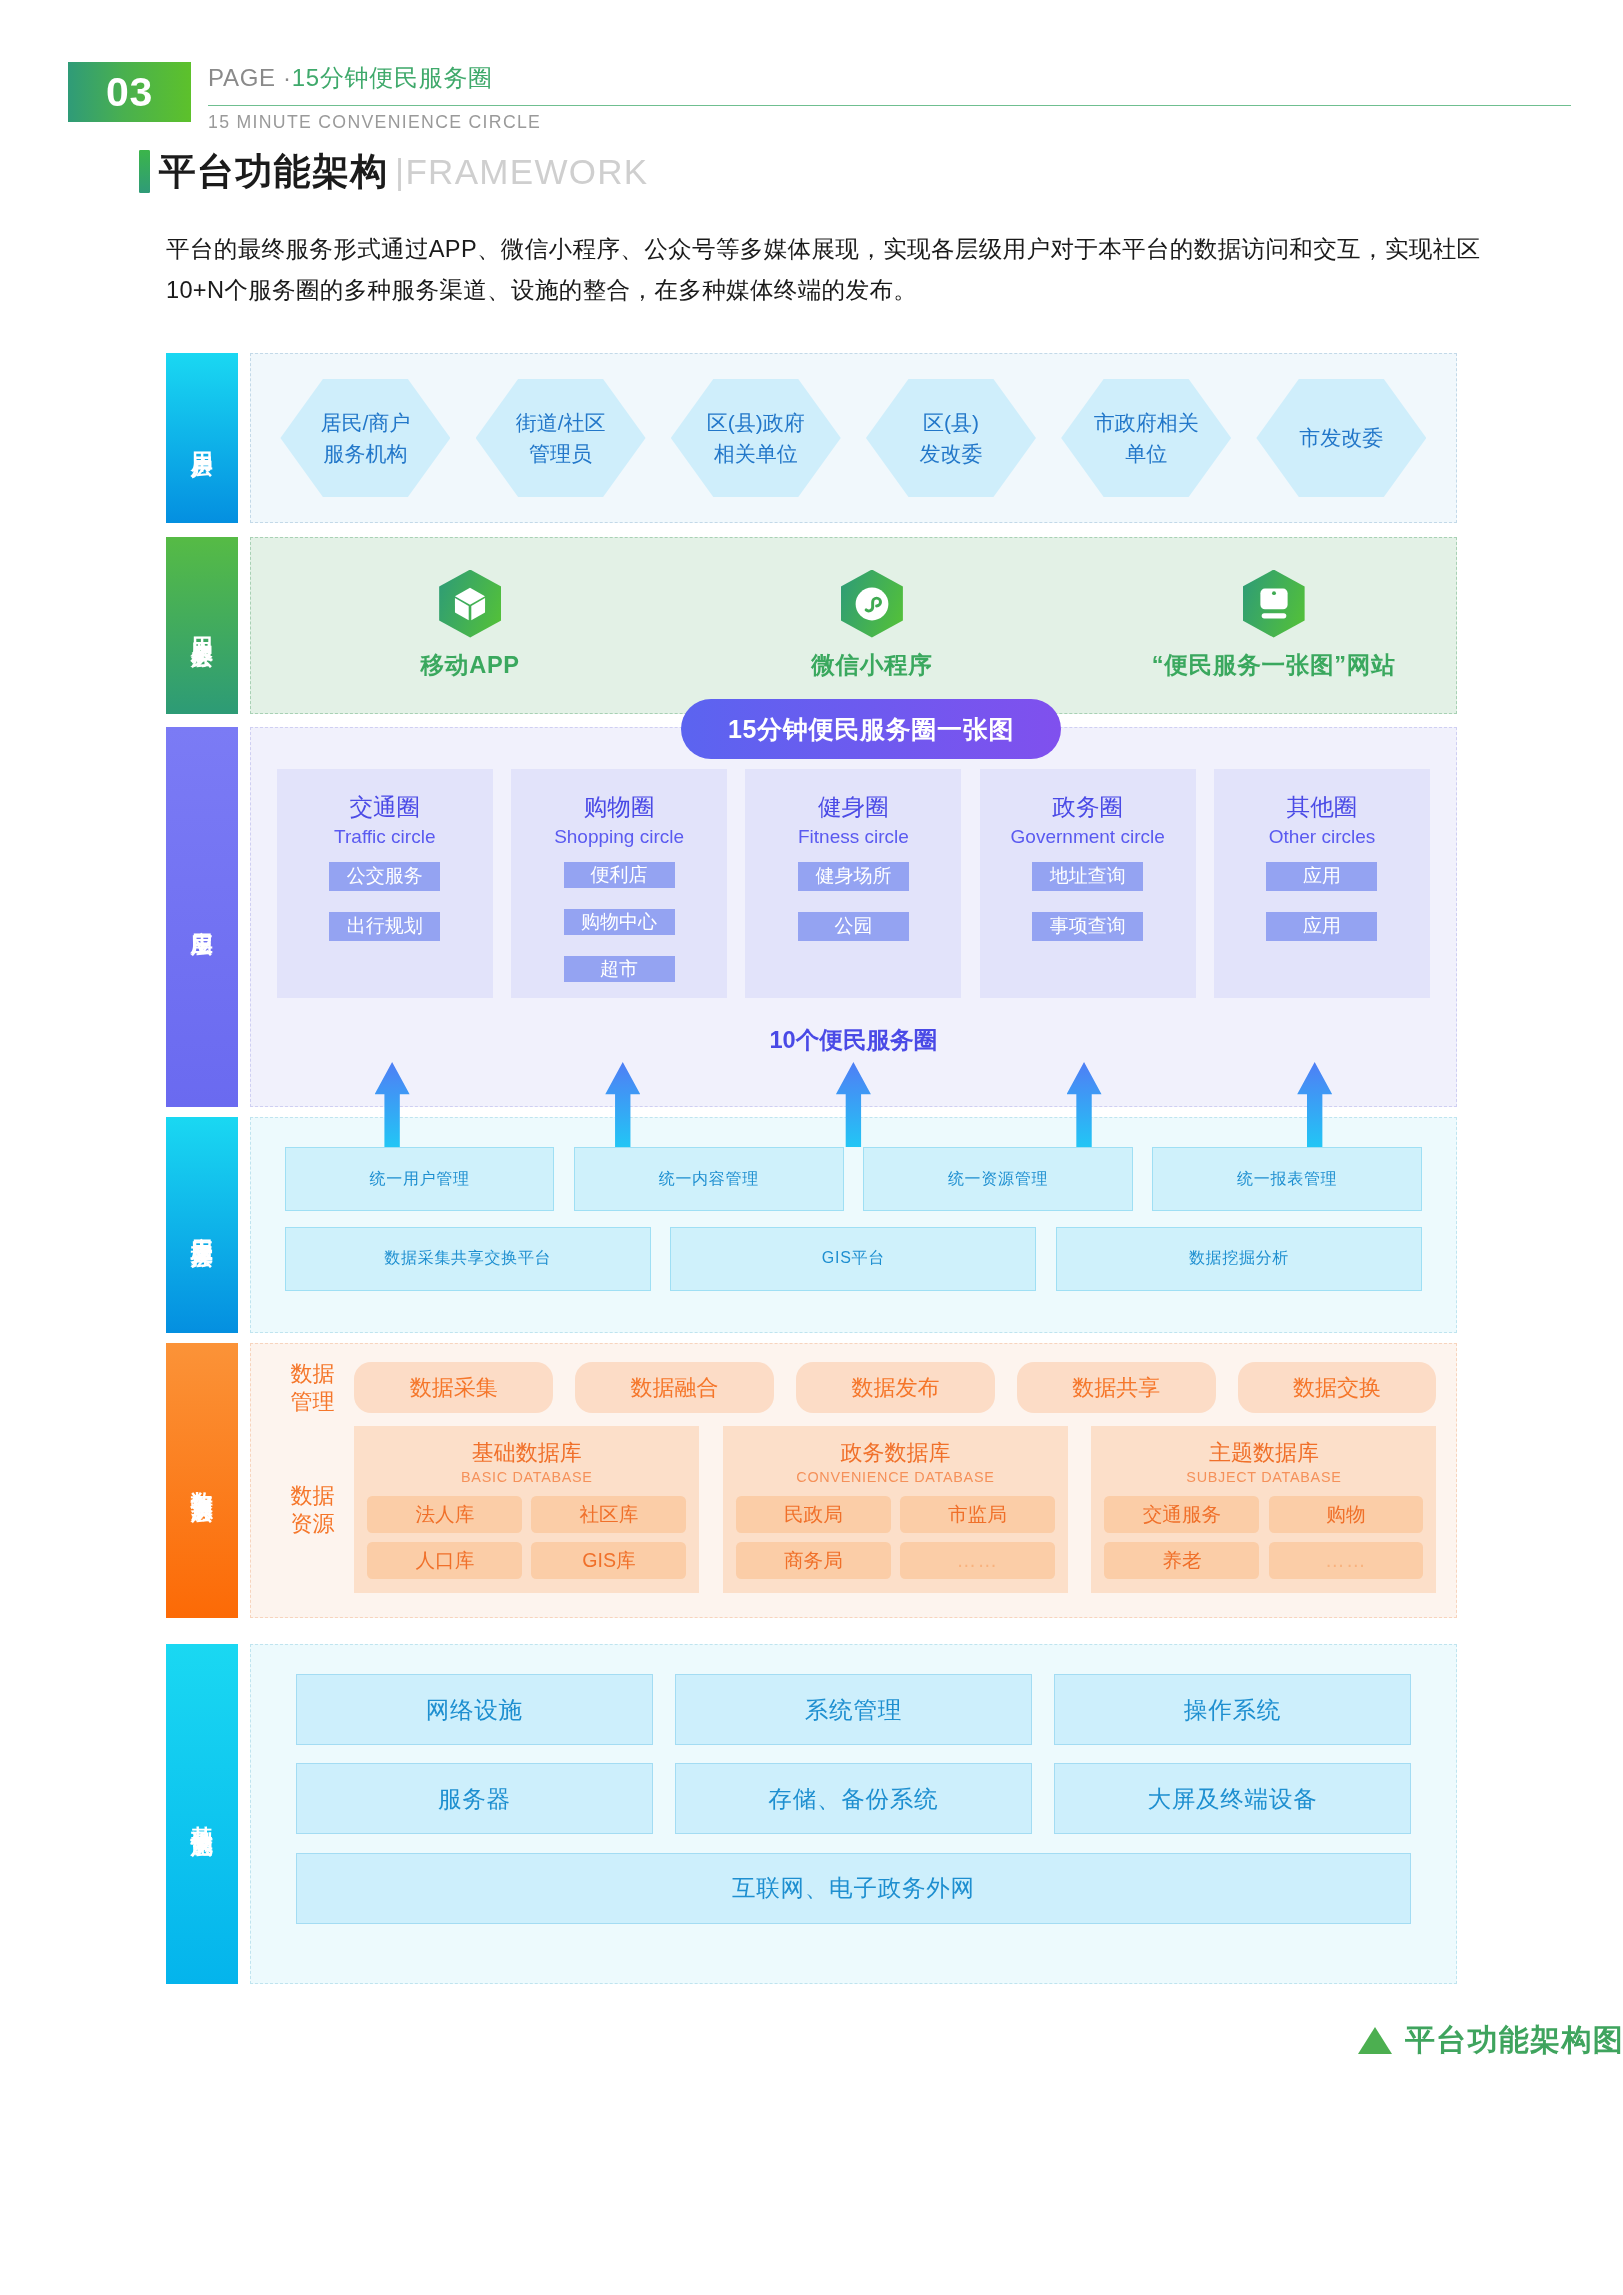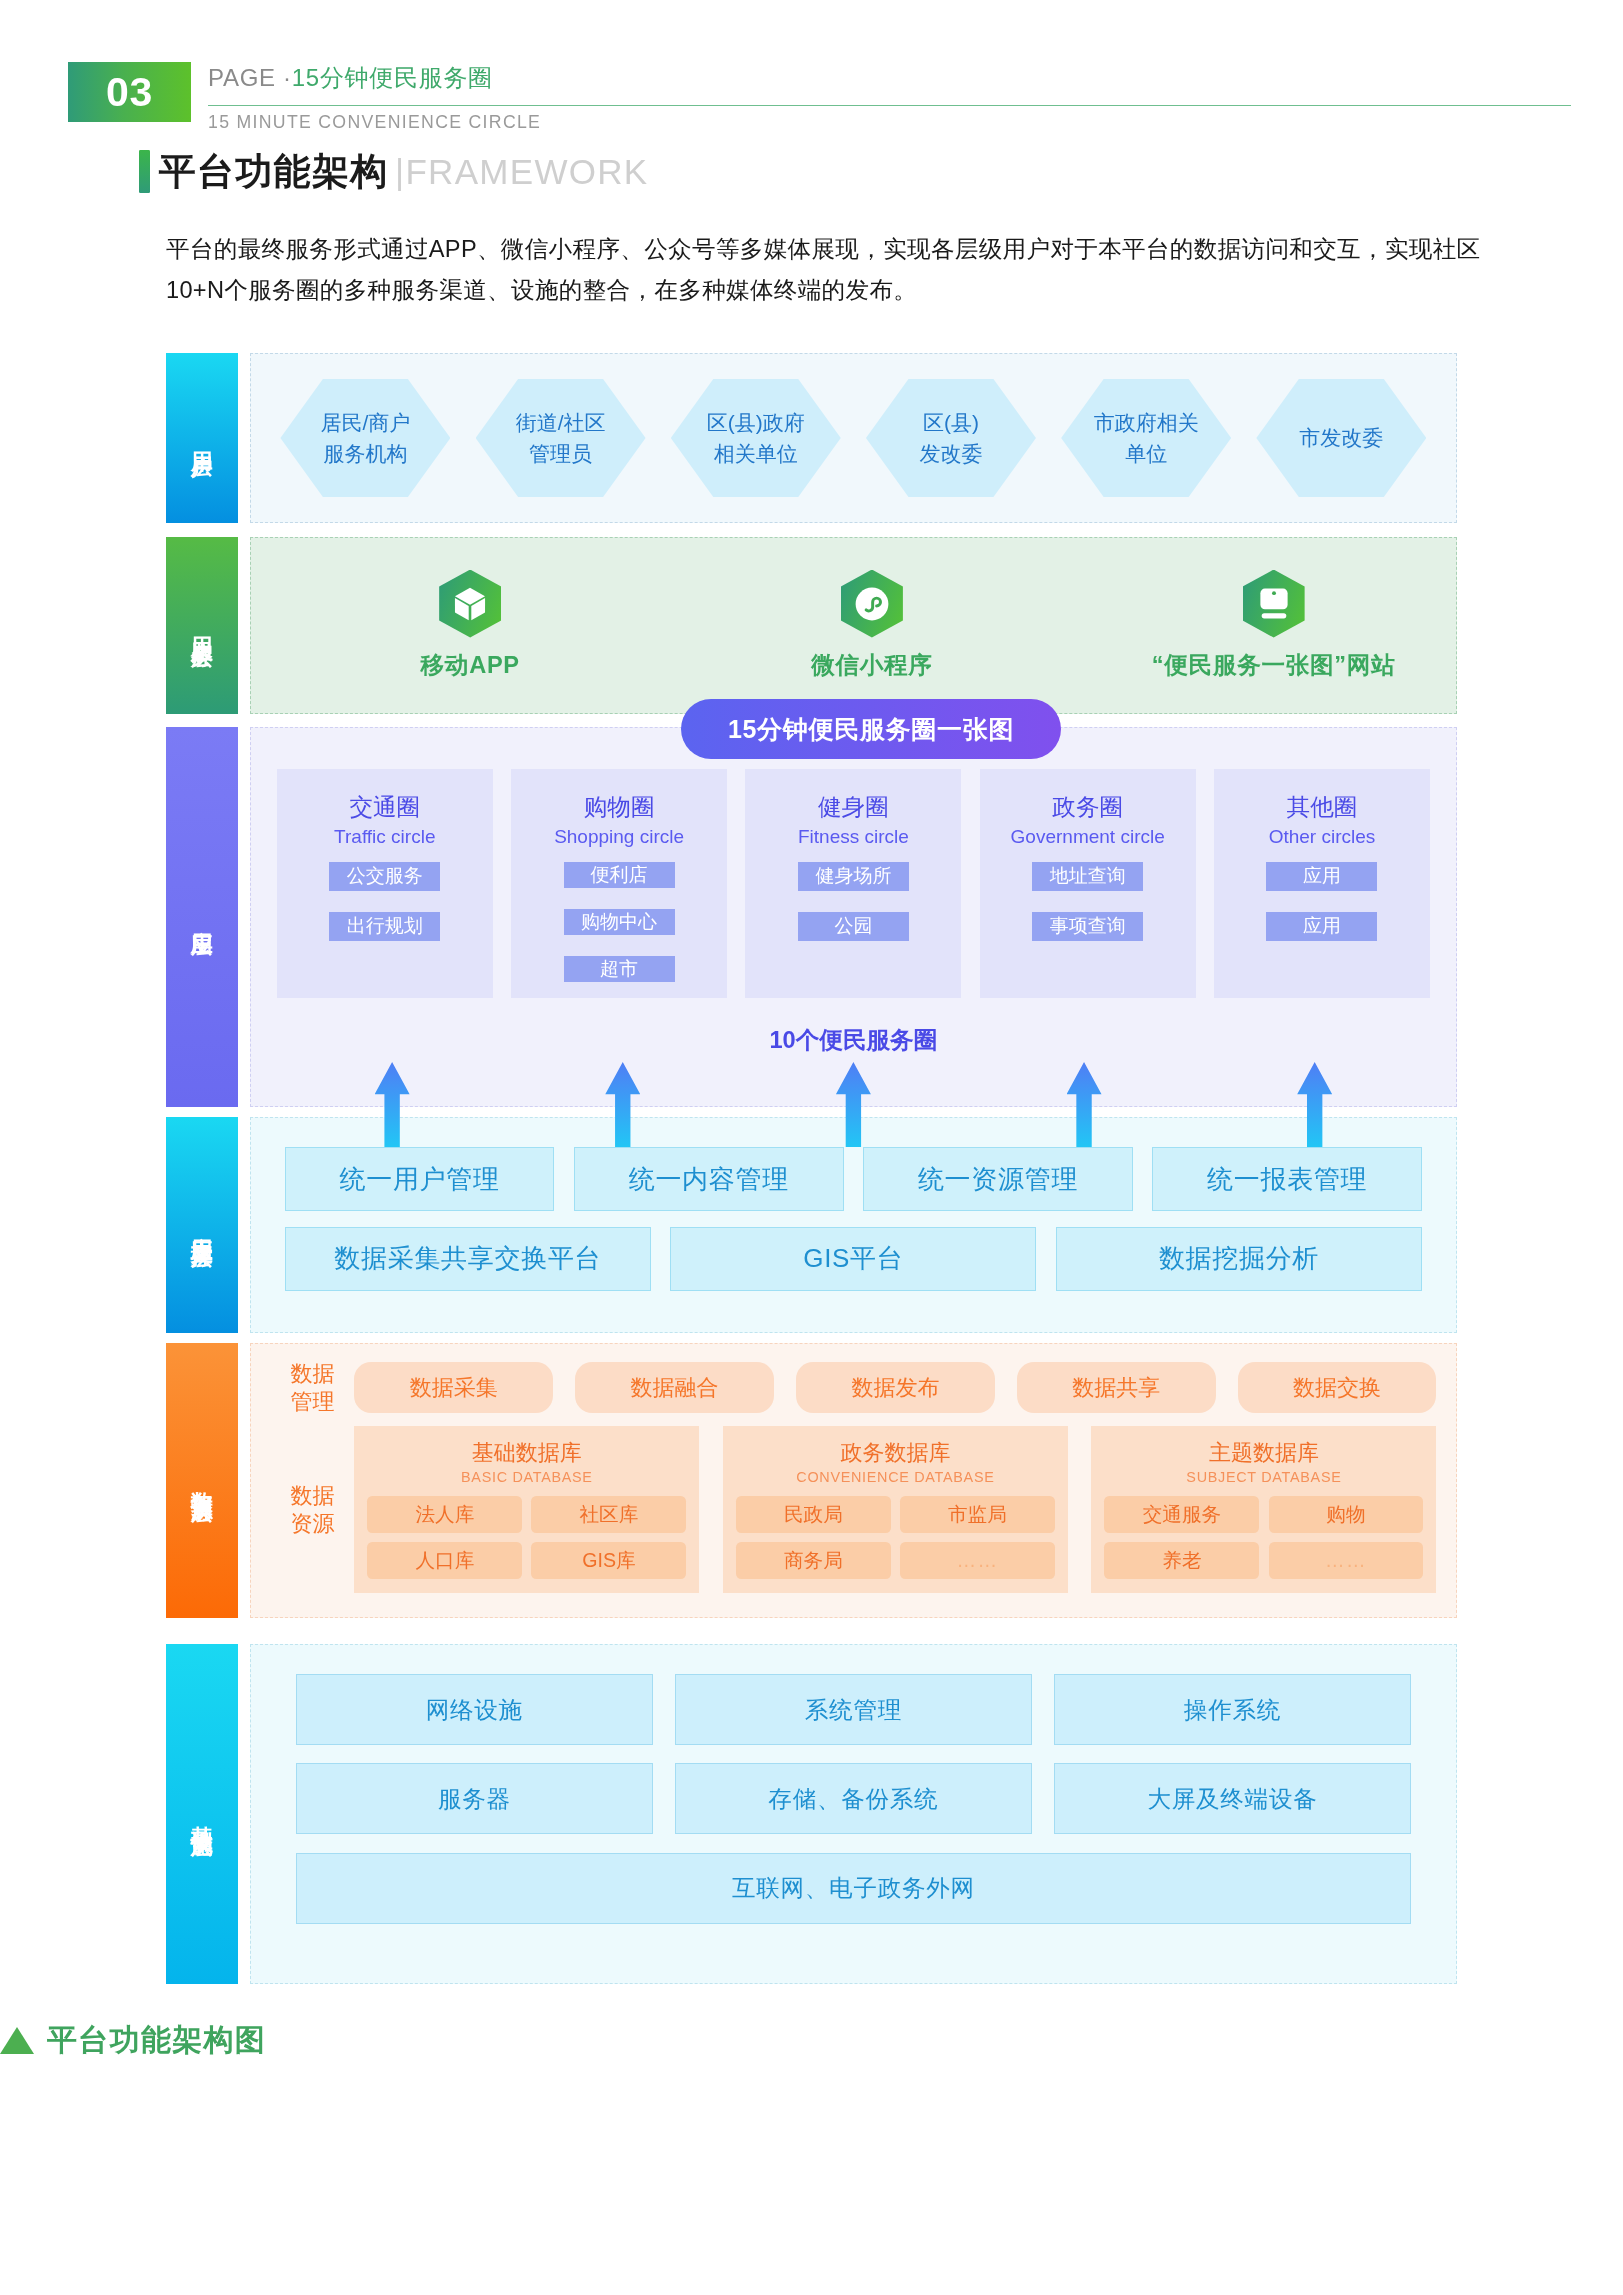--- a/index.html
+++ b/index.html
@@ -101,21 +101,21 @@
   .arrow { width:35px; height:85px; background:linear-gradient(180deg,#4f7ef5,#22c6f5);
            clip-path:polygon(50% 0%,100% 38%,72% 38%,72% 100%,28% 100%,28% 38%,0% 38%); }
 
   
   #row-supp { top:1117px; height:216px; width:1291px; }
   .supp-grid { position:absolute; left:34px; right:34px; top:29px; display:flex;
                flex-direction:column; gap:15.7px; }
   .supp-line { display:flex; gap:19.6px; }
   .supp-box { flex:1; height:64px; background:#cff1fb; border:1.3px solid #9fdff4;
               display:flex; align-items:center; justify-content:center;
-              font-size:26px; color:#1e8fd0; letter-spacing:0.7px;}
+              font-size:16px; color:#1e8fd0; letter-spacing:0.7px;}
 
   
   #row-data { top:1343px; height:275px; width:1291px; }
   .data-inner { position:absolute; left:19.6px; right:19.6px; top:15.7px; bottom:15.7px; }
   .dm-row { display:flex; align-items:center; height:56px; }
   .dm-label { width:84px; flex:0 0 84px; font-size:22px; color:#f5762a; line-height:1.25;
               text-align:center;}
   .dm-chips { flex:1; display:flex; gap:22px; }
   .dm-chip { flex:1; height:51px; background:#fcdcc6; border-radius:17px; color:#f5762a;
              font-size:22px; display:flex; align-items:center; justify-content:center;}
@@ -137,21 +137,21 @@
   #row-infra { top:1644px; height:340px; width:1291px; }
   .inf-grid { position:absolute; left:45px; right:45px; top:29px; display:flex;
               flex-direction:column; gap:18.3px;}
   .inf-line { display:flex; gap:22px; }
   .inf-box { flex:1; height:71px; background:#cdeffc; border:1.3px solid #a3dcf3;
              display:flex; align-items:center; justify-content:center;
              font-size:23.6px; color:#1e8fd0; letter-spacing:0.7px;}
 
   
   .caption { position:absolute; left:0; right:0; top:2020px; display:flex;
-             align-items:center; justify-content:flex-start; }
+             align-items:center; justify-content:flex-end; }
   .cap-tri { width:0;height:0; border-left:17px solid transparent;
              border-right:17px solid transparent; border-bottom:27.5px solid #4caf50;
              margin-right:13px; }
   .cap-txt { font-size:30px; color:#3fa45e; font-weight:bold; letter-spacing:1.3px;}
 </style>
 </head>
 <body>
 
 <div class="page">
 

